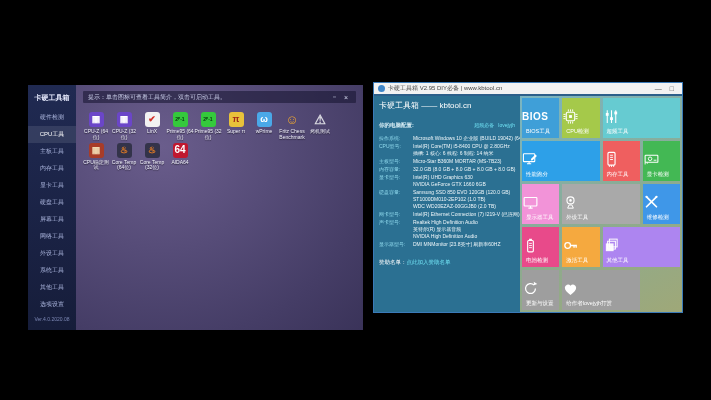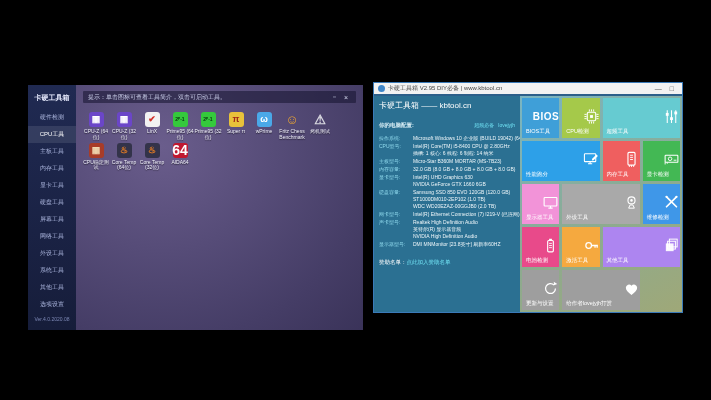--- a/index.html
+++ b/index.html
@@ -50,21 +50,21 @@
   .ip-rows { margin-top:4px; }
   .ip-row { display:flex; margin-bottom:1px; }
   .ip-label { flex:0 0 34px; font-size:5px; color:#8fd9ec; line-height:7px; }
   .ip-vals { flex:1; }
   .ip-line { font-size:5px; color:#eef6f9; line-height:7px; white-space:nowrap; }
   .ip-footer { margin-top:10px; font-size:5.5px; color:#ffffff; }
   .ip-footer .flink { color:#6fe0f2; cursor:pointer; }
   .tilewrap { flex:1; background:linear-gradient(150deg,#7ab5c2 0%, #8cab90 55%, #9fa878 100%);
               padding:2px; display:grid; grid-template-columns:repeat(4,1fr);
               grid-template-rows:repeat(5,1fr); gap:3px; }
-  .tile { position:relative; display:flex; align-items:center; justify-content:flex-end; cursor:pointer; }
+  .tile { position:relative; display:flex; align-items:center; justify-content:flex-start; cursor:pointer; }
   .tile svg { width:17px; height:17px; margin-top:-4px; }
   .tile .big { font-size:10px; font-weight:bold; color:#fff; margin-top:-4px; letter-spacing:.5px; }
   .tile .tlabel { position:absolute; left:4px; bottom:3px; font-size:5.5px; color:#fff; white-space:nowrap; }
   .span2 { grid-column:span 2; }
 </style>
 </head>
 <body>
 
 <div class="desktop">
 
@@ -137,21 +137,21 @@
           </div>
           <div class="toolcell">
             <div class="toolico" style="background: rgb(51, 51, 74); color: rgb(240, 128, 32); font-size: 9px;">♨</div>
             <div class="toollbl">Core Temp (64位)</div>
           </div>
           <div class="toolcell">
             <div class="toolico" style="background: rgb(51, 51, 74); color: rgb(240, 128, 32); font-size: 9px;">♨</div>
             <div class="toollbl">Core Temp (32位)</div>
           </div>
           <div class="toolcell">
-            <div class="toolico" style="background: rgb(192, 24, 48); color: rgb(255, 255, 255); font-size: 14px;">64</div>
+            <div class="toolico" style="background: rgb(192, 24, 48); color: rgb(255, 255, 255); font-size: 10px;">64</div>
             <div class="toollbl">AIDA64</div>
           </div>
         </div>
     </div>
   </div>
 
   <div class="rwin">
     <div class="rtitle">
       <span class="appico"></span>
       <span>卡硬工具箱 V2.95 DIY必备  |  www.kbtool.cn</span>

